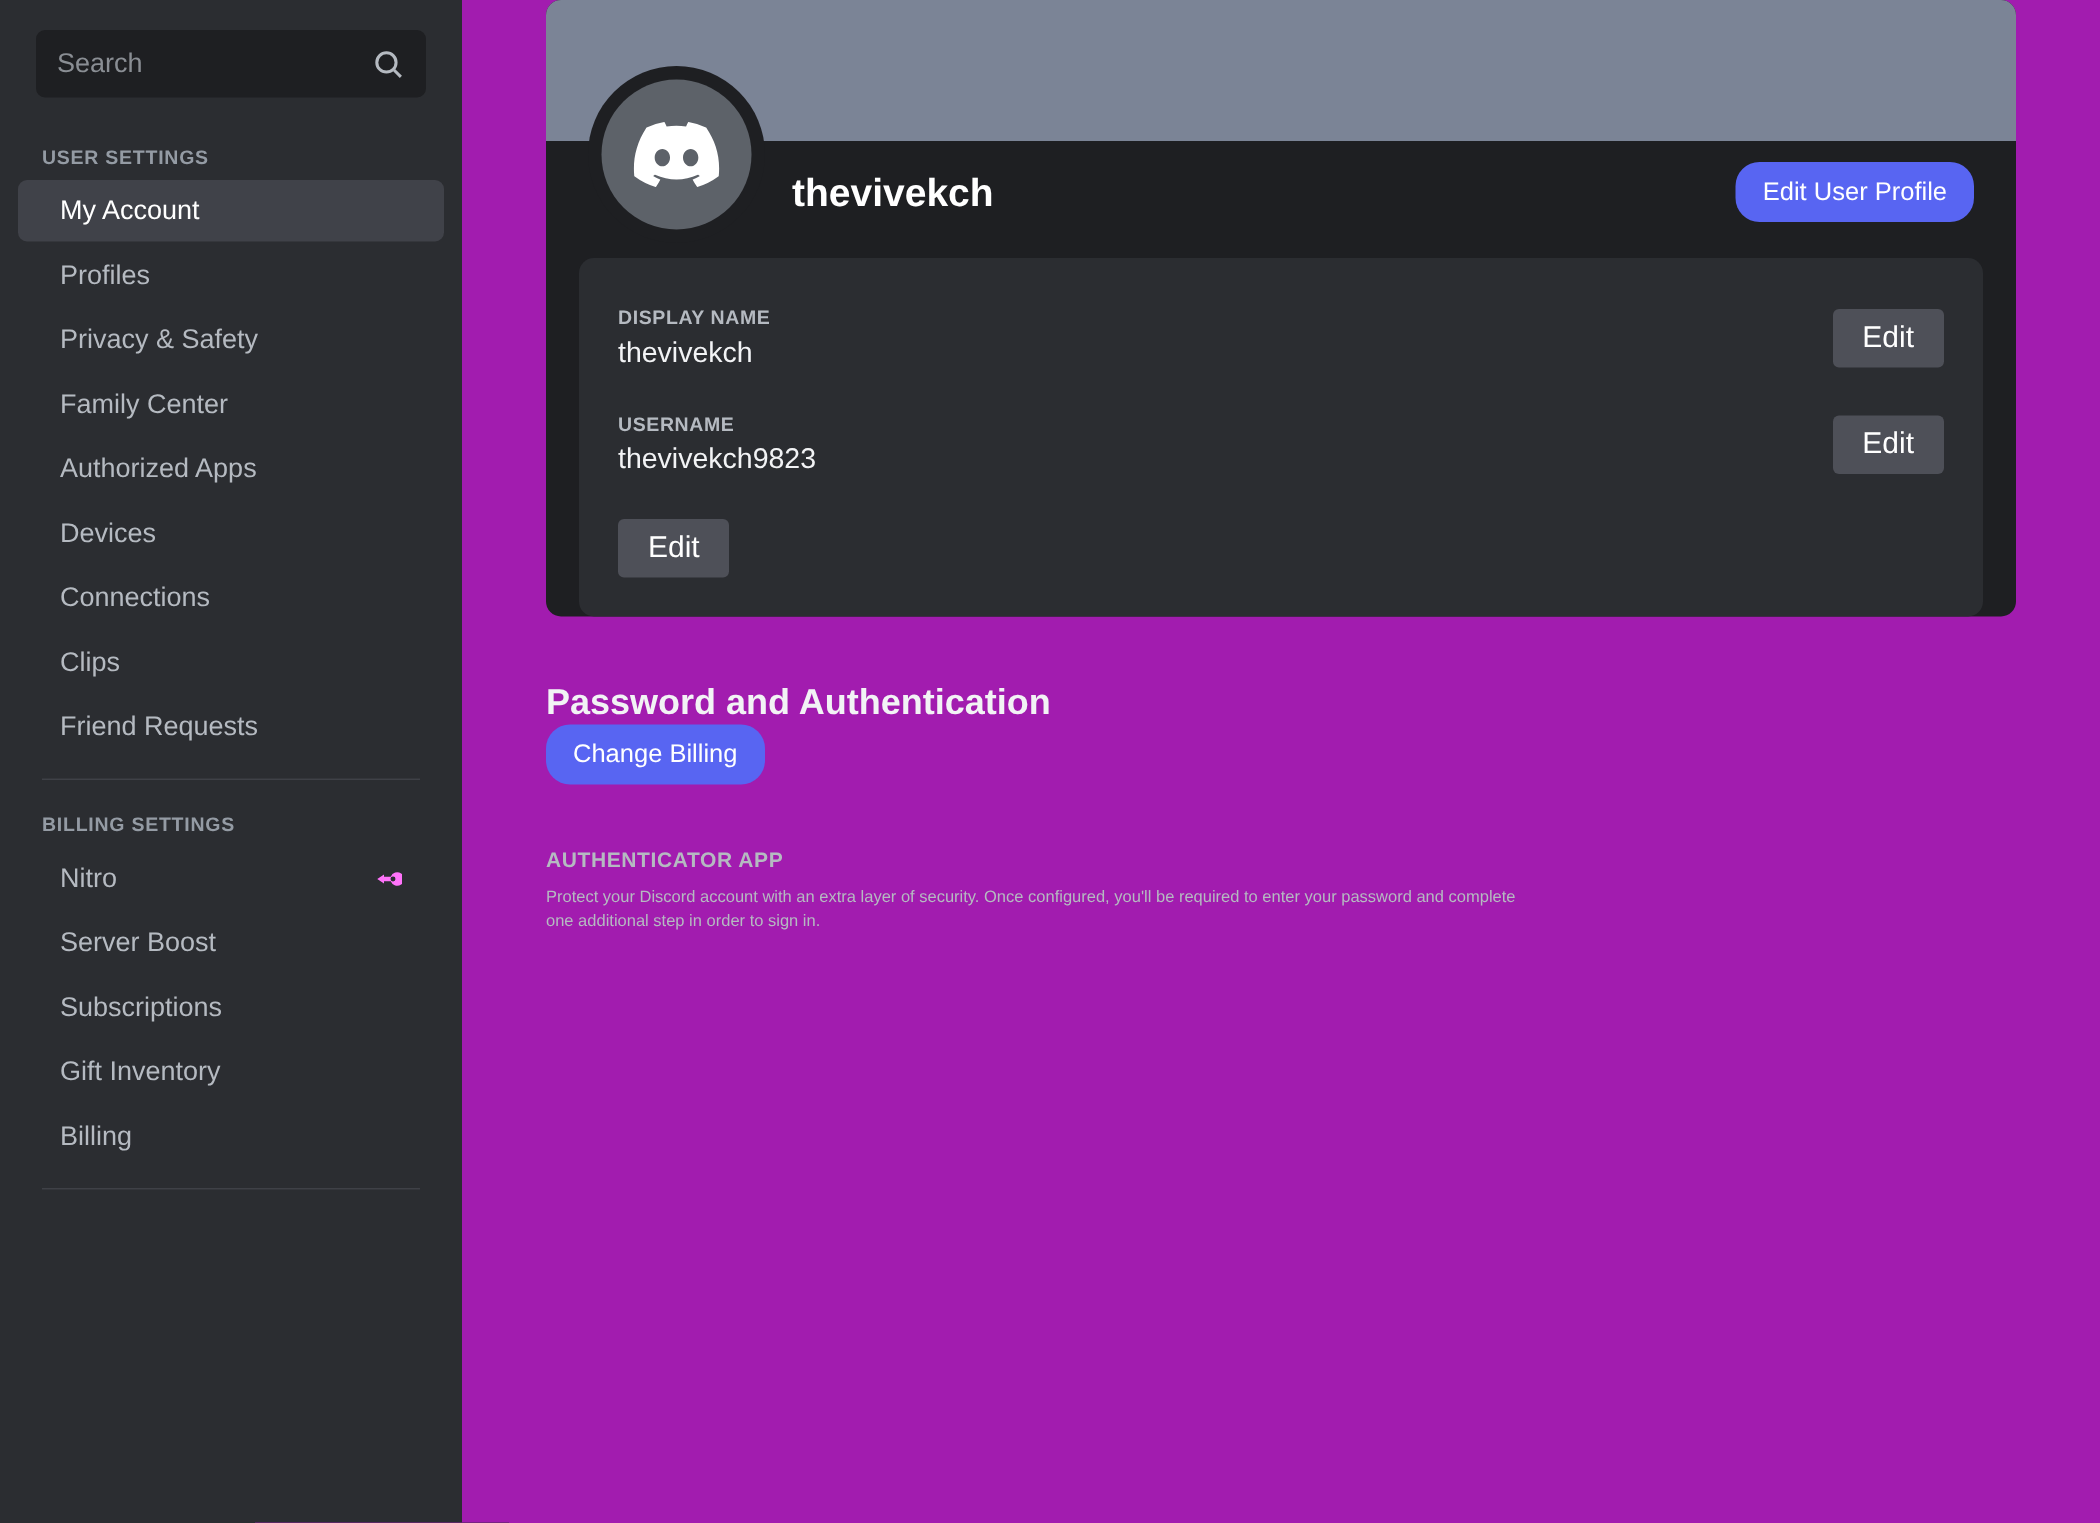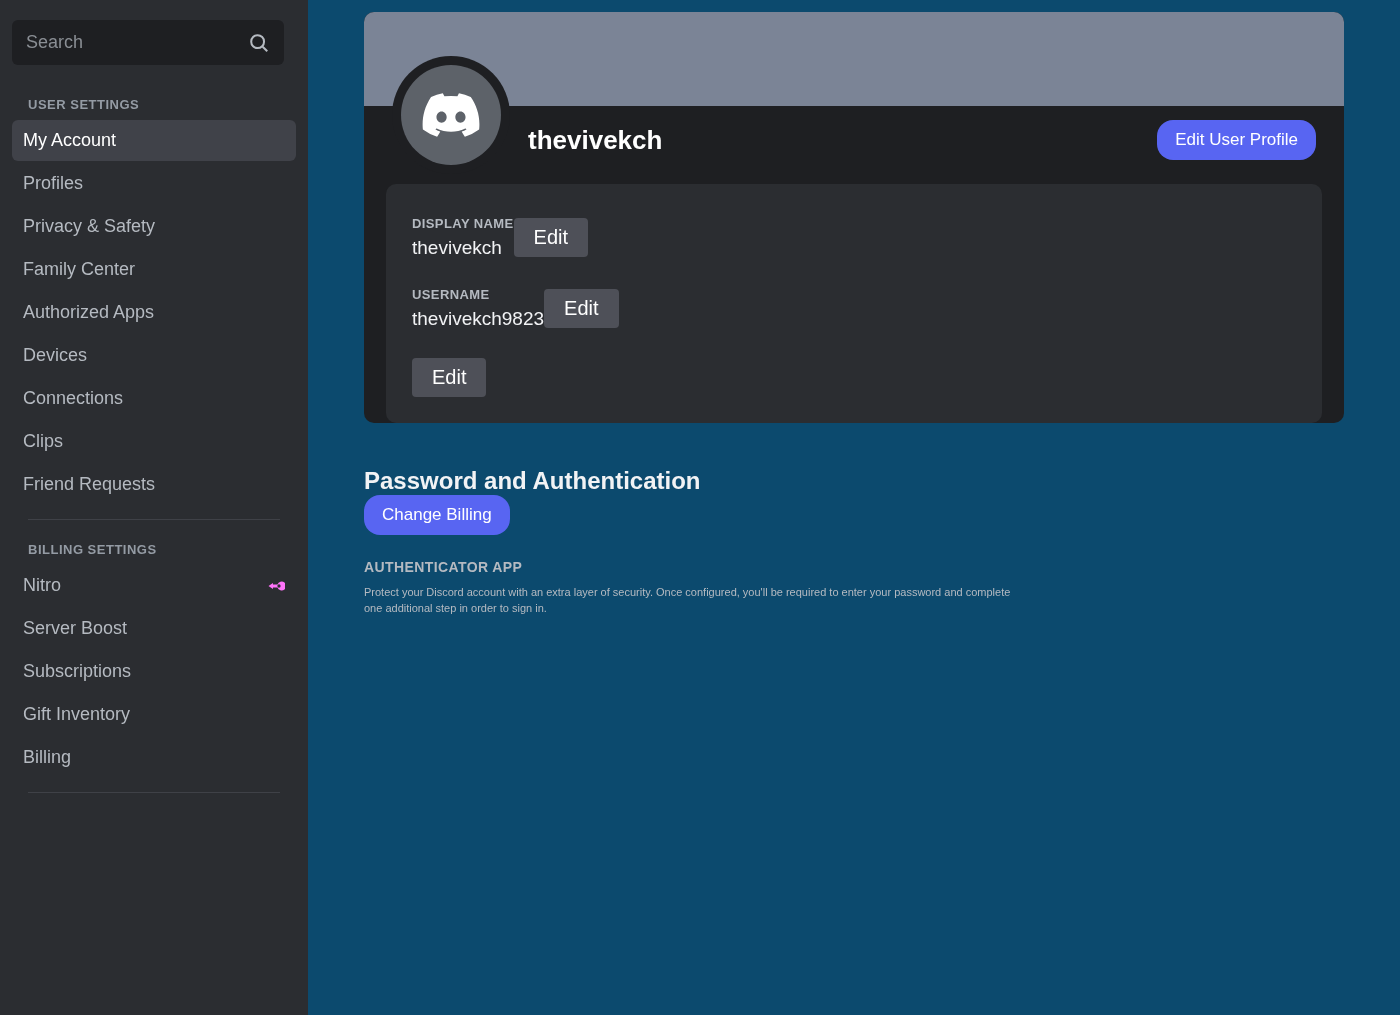--- a/index.html
+++ b/index.html
@@ -13,21 +13,21 @@
     overflow: hidden;
   }
   .sidebar {
     width: 308px;
     background: #2b2d31;
     padding: 20px 12px 0 12px;
     overflow-y: auto;
   }
   .search-wrap {
     position: relative;
-    margin: 0 12px 24px 0;
+    margin: 0 12px 24px 12px;
   }
   .search-input {
     width: 100%;
     background: #1e1f22;
     border: none;
     border-radius: 6px;
     padding: 12px 44px 12px 14px;
     color: #dbdee1;
     font-size: 18px;
     outline: none;
@@ -47,21 +47,21 @@
     font-weight: 700;
     letter-spacing: 0.5px;
     color: #949ba4;
     padding: 8px 16px 6px 16px;
     text-transform: uppercase;
   }
   .nav-item {
     display: flex;
     align-items: center;
     justify-content: space-between;
-    padding: 10px 11px;
+    padding: 10px 28px;
     margin: 2px 0;
     border-radius: 6px;
     color: #b5bac1;
     font-size: 18px;
     cursor: pointer;
   }
   .nav-item.active {
     background: #404249;
     color: #ffffff;
   }
@@ -69,22 +69,22 @@
     height: 1px;
     background: #3f4147;
     margin: 14px 16px;
   }
   .nitro-icon {
     width: 18px; height: 18px; color: #ff73fa;
   }
 
   .main {
     flex: 1;
-    background: #0c4a6e;
-    padding: 12px 56px 40px 56px;
+    background: #a21caf;
+    padding: 0 56px 40px 56px;
     overflow-y: auto;
   }
   .profile-card {
     background: #1e1f22;
     border-radius: 10px;
     overflow: visible;
     position: relative;
   }
   .banner {
     height: 94px;
@@ -140,20 +140,21 @@
     cursor: pointer;
   }
   .fields-panel {
     background: #2b2d31;
     margin: 0 22px 22px 22px;
     border-radius: 10px;
     padding: 22px 26px;
   }
   .field-row {
     display: flex;
+    justify-content: space-between;
     align-items: center;
     padding: 10px 0 18px 0;
   }
   .field-row:last-child { padding-bottom: 4px; }
   .field-label {
     font-size: 13px;
     font-weight: 700;
     letter-spacing: 0.4px;
     color: #b5bac1;
     text-transform: uppercase;
@@ -186,21 +187,21 @@
     font-weight: 600;
     color: #f2f3f5;
     margin-top: 44px;
   }
   .sub-label {
     font-size: 14px;
     font-weight: 700;
     letter-spacing: 0.4px;
     color: #b5bac1;
     text-transform: uppercase;
-    margin-top: 24px;
+    margin-top: 42px;
     margin-bottom: 10px;
   }
   .desc-text {
     font-size: 11px;
     color: #b5bac1;
     line-height: 1.45;
     max-width: 660px;
   }
 </style>
 </head>

